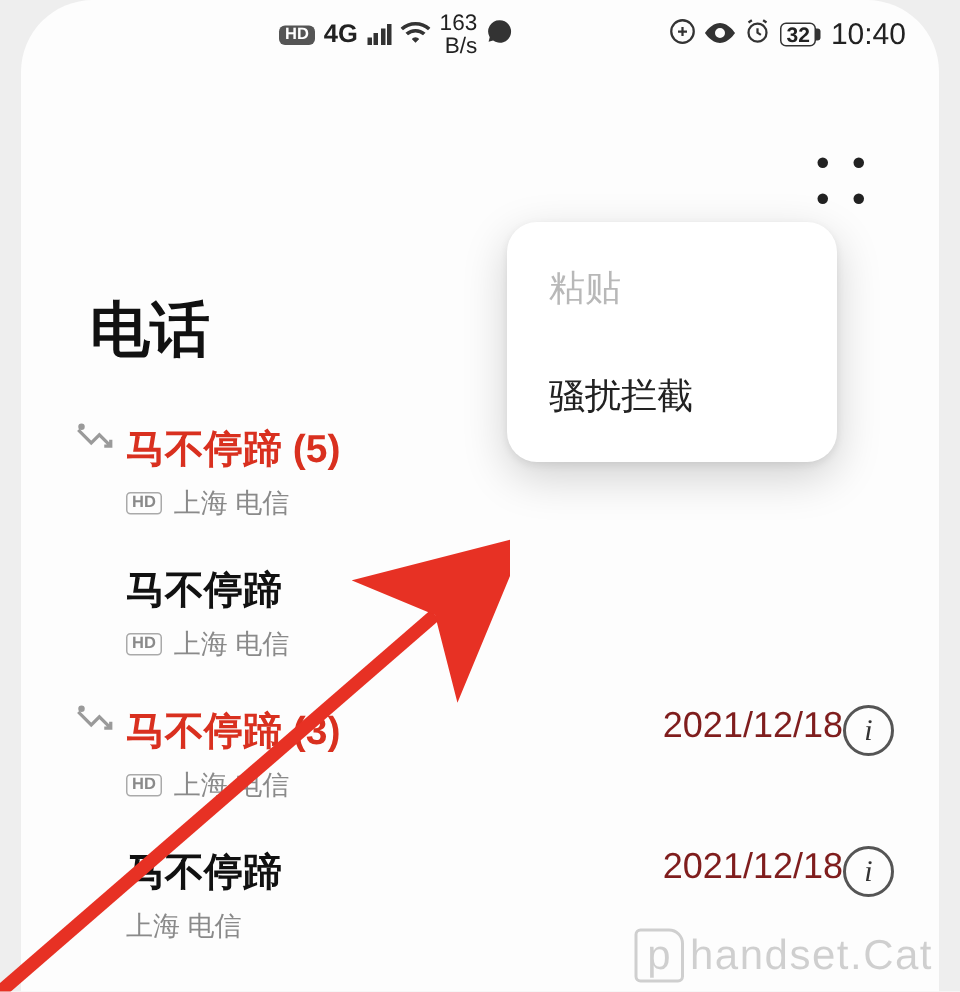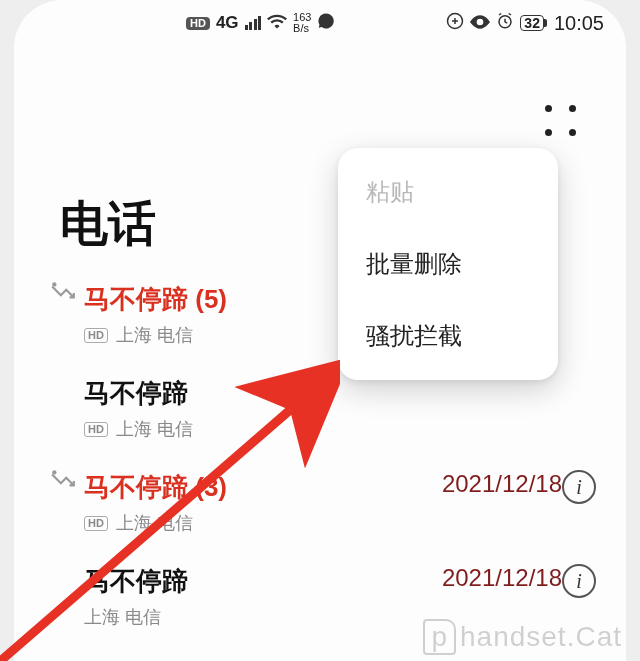--- a/index.html
+++ b/index.html
@@ -32,40 +32,40 @@
     font-size: 16px;
   }
   .status-left { display:flex; align-items:center; gap:6px; margin-right:auto; margin-left:150px;}
   .status-badge {
     background:#555; color:#fff; border-radius:4px; font-size:11px; font-weight:700;
     padding:1px 4px; line-height:1;
   }
   .sig { display:inline-flex; align-items:flex-end; gap:1.5px; }
   .sig i { width:3px; background:#333; display:block; }
   .sig i:nth-child(1){height:5px}.sig i:nth-child(2){height:8px}.sig i:nth-child(3){height:11px}.sig i:nth-child(4){height:14px}
-  .net-speed { font-size:11px; line-height:1; text-align:left; }
+  .net-speed { font-size:15px; line-height:1; text-align:right; }
   .eye-ico, .alarm-ico, .circled { font-size:18px; }
   .batt {
     border:1.5px solid #333; border-radius:4px; font-size:14px; font-weight:700;
     padding:0 3px; position:relative; line-height:14px;
   }
   .batt::after{content:""; position:absolute; right:-4px; top:3px; width:2.5px; height:8px; background:#333; border-radius:0 2px 2px 0;}
   .clock { font-size:20px; font-weight:500; margin-left:4px; }
   
   .more-btn {
     position:absolute; right:46px; top:100px;
     width:40px; height:40px; display:grid;
     grid-template-columns:1fr 1fr; grid-template-rows:1fr 1fr;
     gap:8px; place-items:center;
   }
   .more-btn span { width:7px; height:7px; border-radius:50%; background:#222; }
   
   .page-title {
     position:absolute; left:46px; top:192px;
-    font-size:48px; font-weight:700; color:#111;
+    font-size:40px; font-weight:700; color:#111;
   }
   
   .call-list { position:absolute; left:0; right:0; top:268px; }
   .call-item {
     display:flex; align-items:flex-start; padding:14px 30px 14px 36px;
     border-bottom:1px solid rgba(0,0,0,0); position:relative;
   }
   .missed-ico { width:34px; color:#888; font-size:18px; }
   .missed-ico svg { display:block; }
   .call-body { flex:1; }
@@ -149,21 +149,21 @@
           <path fill="#333" d="M12 0C5 0 0 8 0 8s5 8 12 8 12-8 12-8S19 0 12 0zm0 12a4 4 0 110-8 4 4 0 010 8z"></path>
         </svg>
     </span>
     <span class="alarm-ico">
       <svg width="18" height="18" viewBox="0 0 24 24">
           <circle cx="12" cy="13" r="8" fill="none" stroke="#333" stroke-width="2"></circle>
           <path d="M12 9v4l3 2M4 4l3-2M20 4l-3-2" stroke="#333" stroke-width="2" fill="none"></path>
         </svg>
     </span>
     <span class="batt">32</span>
-    <span class="clock">10:05</span>
+    <span class="clock">10:40</span>
   </div>
 
   <div class="more-btn">
     <span></span>
       <span></span>
       <span></span>
       <span></span>
   </div>
 
   <div class="page-title">电话</div>
@@ -224,21 +224,20 @@
         </div>
       </div>
       <div class="call-date">2021/12/18</div>
       <div class="info-ico">i</div>
     </div>
 
   </div>
 
   <div class="popup">
     <div class="popup-item disabled">粘贴</div>
-    <div class="popup-item">批量删除</div>
     <div class="popup-item">骚扰拦截</div>
   </div>
 
 </div>
 
 <svg class="arrow" viewBox="0 0 370 340">
   <defs>
     <marker id="ah" markerWidth="14" markerHeight="14" refX="3" refY="6" orient="auto">
       <path d="M0,0 L12,6 L0,12 L3,6 z" fill="#e73124"></path>
     </marker>

